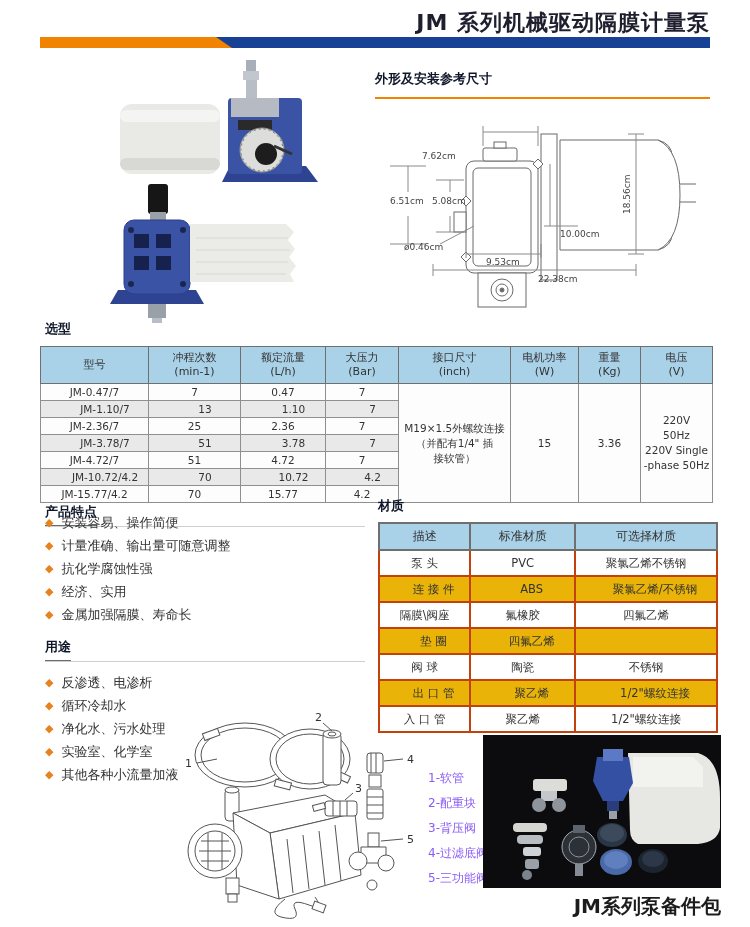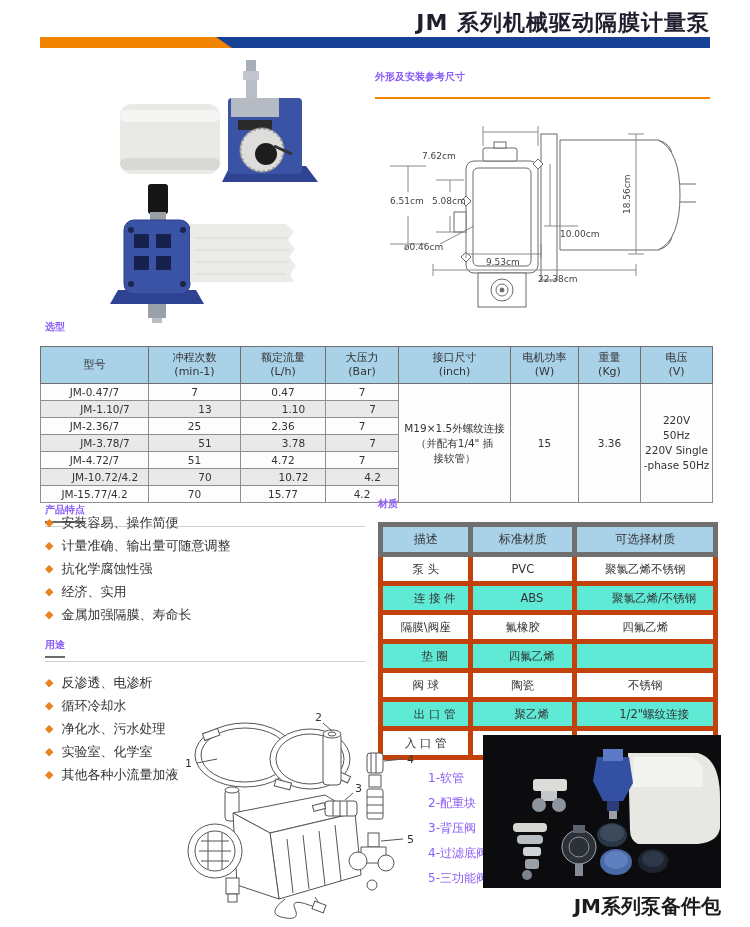--- a/index.html
+++ b/index.html
@@ -6,45 +6,45 @@
   body{font-family:"DejaVu Sans","Liberation Sans",sans-serif;color:#222;}
   #page{position:relative;width:750px;height:927px;background:#ffffff;overflow:hidden;}
 
   
   .title{position:absolute;top:8px;right:40px;font-size:22px;font-weight:bold;color:#1e1e2e;letter-spacing:1px;}
   .header-bar{position:absolute;top:37px;left:40px;width:670px;height:11px;background:#164194;}
   .header-bar .orange{position:absolute;left:0;top:0;width:192px;height:100%;background:#f08300;
      clip-path:polygon(0 0,176px 0,192px 100%,0 100%);}
 
   
-  .sec-h{position:absolute;font-size:10px;font-weight:bold;color:#8b5cf6;}
+  .sec-h{position:absolute;font-size:13px;font-weight:bold;color:#0f172a;}
   .sec-h .txt{display:inline-block;border-bottom:2px solid #6b6b6b;padding-bottom:4px;}
   .sec-rule{position:absolute;border-bottom:1px solid #cfcfcf;height:0;}
   .orange-rule{position:absolute;height:2px;background:#f08300;}
 
   
   .abs{position:absolute;}
 
   
   .sel-table{position:absolute;left:40px;top:346px;width:672px;border-collapse:collapse;table-layout:fixed;
     font-size:10.5px;color:#333;}
   .sel-table th,.sel-table td{border:1px solid #8f8f8f;text-align:center;padding:1px 2px;}
   .sel-table thead th{background:#a9d1e8;font-weight:normal;height:34px;line-height:1.25;font-size:11px;border-color:#6f6f6f;}
   .sel-table tbody td{height:14px;background:#fdfdfd;}
   .sel-table tbody tr.alt td{background:#e9e9e9;padding-left:23px;}
   .sel-table td.span{background:#fdfdfd;font-size:10.5px;line-height:15px;}
   .sel-table{border:1px solid #555;}
 
   
   .mat-table{position:absolute;left:378px;top:522px;width:340px;border-collapse:collapse;table-layout:fixed;
     font-size:11.5px;color:#333;}
-  .mat-table th,.mat-table td{border:5px solid #c2410c;text-align:center;padding:0 2px;}
+  .mat-table th,.mat-table td{border:2px solid #c2410c;text-align:center;padding:0 2px;}
   .mat-table thead th{background:#a9d1e8;font-weight:normal;height:25px;border-color:#6f6f6f;font-size:12px;}
   .mat-table tbody td{height:24px;background:#fff;}
-  .mat-table tbody tr.alt td{background:#5eead4;padding-left:20px;}
+  .mat-table tbody tr.alt td{background:#eab308;padding-left:20px;}
   .mat-table{border:1px solid #555;}
 
   
   .blist{position:absolute;font-size:13px;color:#333;}
   .blist .item{line-height:23px;white-space:nowrap;}
   .blist .diamond{color:#e8821e;font-size:11px;margin-right:8px;vertical-align:1px;}
 
   
   .legend{position:absolute;left:428px;top:766px;font-size:12px;color:#8b5cf6;}
   .legend .item{line-height:25px;white-space:nowrap;}

